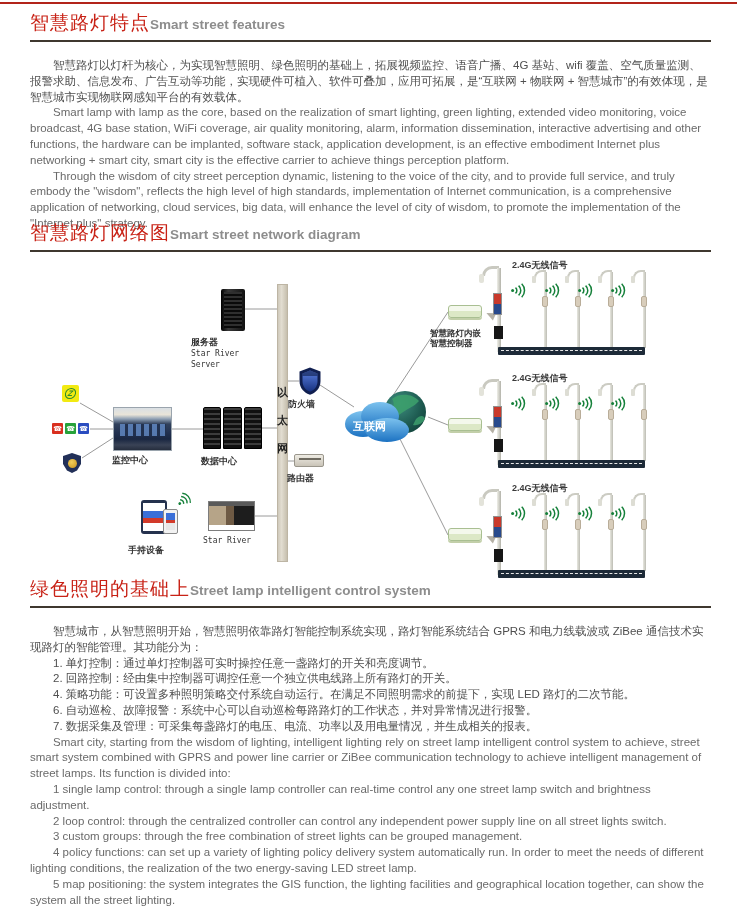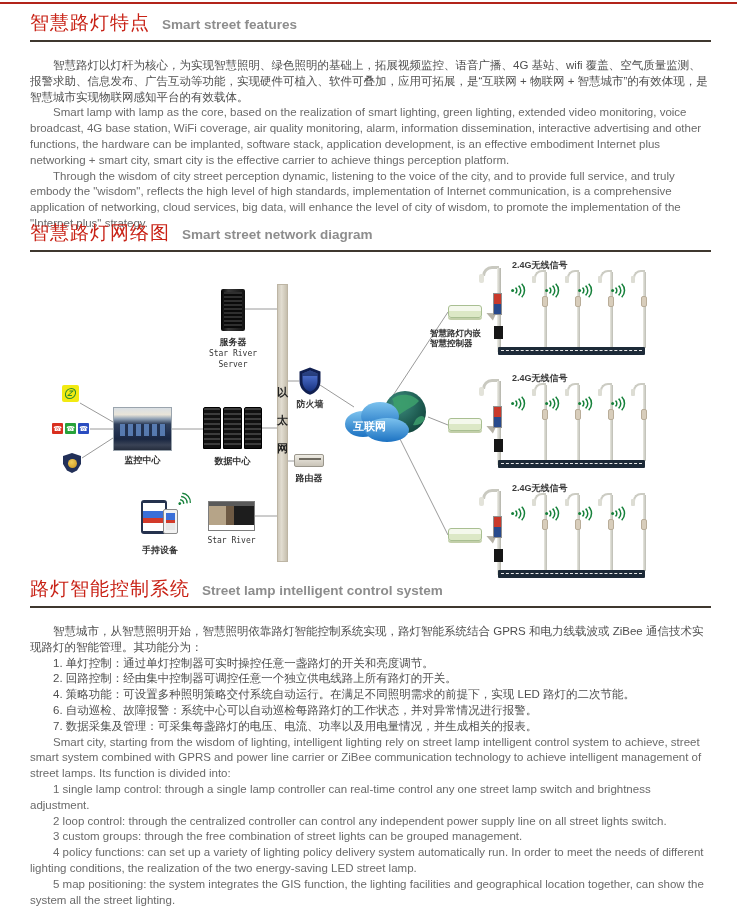--- a/index.html
+++ b/index.html
@@ -1,33 +1,33 @@
 <!DOCTYPE html>
 <html><head>
 <meta charset="utf-8">
 <style>
   html,body{margin:0;padding:0;background:#fff;}
   .page{position:relative;width:737px;height:909px;background:#fff;overflow:hidden;
         font-family:"Liberation Sans",sans-serif;color:#4f4f4f;}
   .top-line{position:absolute;top:2px;left:0;width:737px;height:2px;background:#b2241a;}
   .sec{position:absolute;left:0;width:737px;box-sizing:border-box;padding:0 26px 0 30px;}
   .head-zh{color:#c82216;font-size:19px;font-weight:normal;letter-spacing:1px;}
-  .head-en{color:#8d8d8d;font-size:13.5px;font-weight:bold;margin-left:12px;}
+  .head-en{color:#8d8d8d;font-size:13.5px;font-weight:bold;}
   .rule{border-bottom:2px solid #3f382f;margin-top:4px;}
   p{margin:0;font-size:11.5px;line-height:15.8px;text-indent:2em;}
   p.zh{color:#4f4f4f;}
   p.en{color:#6a6a6a;}
   .txt{margin-top:16px;}
 
   
   .diagram{position:relative;margin-left:-30px;margin-top:5px;width:737px;height:332px;}
   .diagram *{box-sizing:border-box;}
   .links{position:absolute;left:0;top:0;z-index:0;}
   .node{position:absolute;z-index:1;}
-  .dlabel{position:absolute;z-index:2;font-size:9px;font-weight:bold;color:#333;text-align:center;line-height:11px;}
+  .dlabel{position:absolute;z-index:2;font-size:9px;font-weight:bold;color:#333;text-align:left;line-height:11px;}
   .mono{font-family:"DejaVu Sans Mono",monospace;font-weight:normal;font-size:8px;}
 
   .server{left:221px;top:32px;width:24px;height:42px;background:linear-gradient(90deg,#000 0,#3a3a3a 30%,#111 100%);border-radius:2px;}
   .server::before{content:"";position:absolute;left:3px;top:3px;right:3px;bottom:3px;
      background:repeating-linear-gradient(180deg,#2f2f2f 0 2px,#0a0a0a 2px 4px);}
 
   .ethbar{left:277px;top:27px;width:11px;height:278px;background:linear-gradient(90deg,#cfc9bb,#e2ddd1 40%,#c6bfae);border:1px solid #bdb5a4;}
   .ethtext{left:275px;top:128px;width:15px;display:flex;flex-direction:column;align-items:center;gap:13px;
      font-size:11px;font-weight:bold;color:#222;z-index:2;position:absolute;}
 
@@ -451,21 +451,21 @@
             </g>
             <circle cx="2.6" cy="7.5" r="1.5" fill="#15803a"></circle>
           </svg>
         <div class="road"></div>
       </div>
     </div>
   </section>
 
   <section class="sec" style="top:576px">
     <div>
-      <span class="head-zh">路灯智能控制系统</span><span class="head-en">Street lamp intelligent control system</span>
+      <span class="head-zh">绿色照明的基础上</span><span class="head-en">Street lamp intelligent control system</span>
     </div>
     <div class="rule"></div>
     <div class="txt">
       <p class="zh">智慧城市，从智慧照明开始，智慧照明依靠路灯智能控制系统实现，路灯智能系统结合 GPRS 和电力线载波或 ZiBee 通信技术实现路灯的智能管理。其功能分为：</p>
       <p class="zh">1. 单灯控制：通过单灯控制器可实时操控任意一盏路灯的开关和亮度调节。</p>
       <p class="zh">2. 回路控制：经由集中控制器可调控任意一个独立供电线路上所有路灯的开关。</p>
       <p class="zh">4. 策略功能：可设置多种照明策略交付系统自动运行。在满足不同照明需求的前提下，实现 LED 路灯的二次节能。</p>
       <p class="zh">6. 自动巡检、故障报警：系统中心可以自动巡检每路路灯的工作状态，并对异常情况进行报警。</p>
       <p class="zh">7. 数据采集及管理：可采集每盏路灯的电压、电流、功率以及用电量情况，并生成相关的报表。</p>
       <p class="en">Smart city, starting from the wisdom of lighting, intelligent lighting rely on street lamp intelligent control system to achieve, street smart system combined with GPRS and power line carrier or ZiBee communication technology to achieve intelligent management of street lamps. Its function is divided into:</p>

